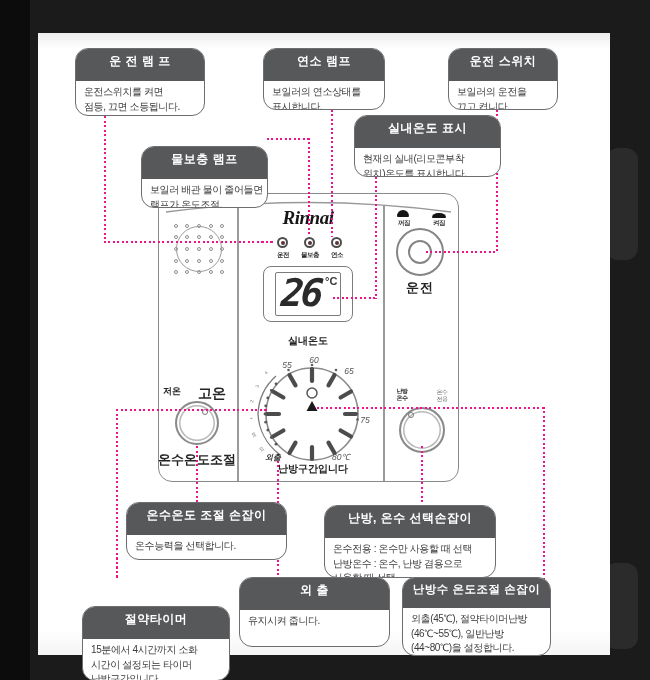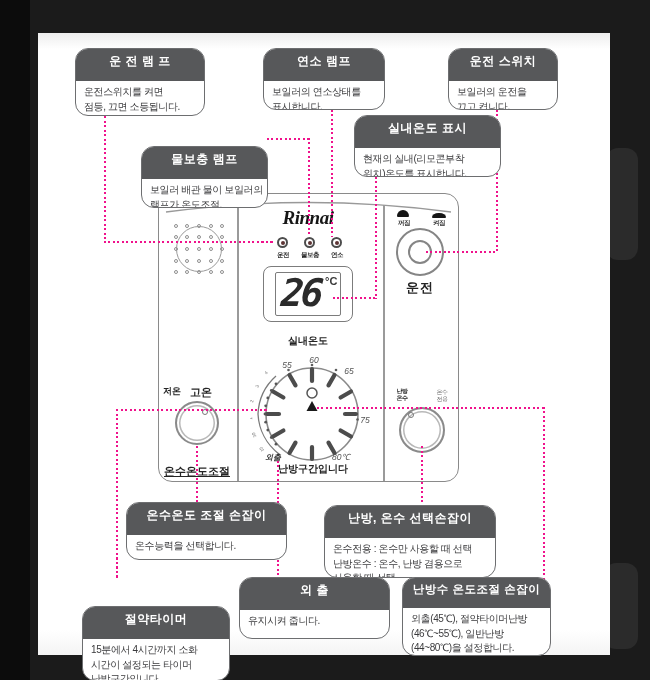--- a/index.html
+++ b/index.html
@@ -158,24 +158,24 @@
 
   <div class="pw-icon-a"></div>
   <div class="pw-icon-b"></div>
   <div class="tiny-lb" style="left:395px; top:219px; width:18px; text-align:center;">꺼짐</div>
   <div class="tiny-lb" style="left:430px; top:219px; width:18px; text-align:center;">켜짐</div>
   <div class="btn-outer"></div>
   <div class="btn-inner"></div>
   <div class="bold-lb ctrtxt" style="left:397px; top:279px; width:46px; font-size:13px; letter-spacing:1px;">운전</div>
 
   <div class="bold-lb" style="left:163px; top:385px; font-size:9px;">저온</div>
-  <div class="bold-lb" style="left:190px; top:385px; font-size:11px;">고온</div>
+  <div class="bold-lb" style="left:198px; top:385px; font-size:14px;">고온</div>
   <div class="knob" style="left:175px; top:401px; width:44px; height:44px;"></div>
   <div class="knob-dot" style="left:202px; top:409px;"></div>
-  <div class="bold-lb ctrtxt" style="left:142px; top:464px; width:110px; font-size:11px;text-decoration:underline;">온수온도조절</div>
+  <div class="bold-lb ctrtxt" style="left:142px; top:451px; width:110px; font-size:13px;">온수온도조절</div>
 
   <div class="sel-lb" style="left:392px; top:388px; width:20px; font-weight:bold; color:#161616;">
     <div>난방</div>
     <div>온수</div>
   </div>
   <div class="sel-lb" style="left:432px; top:389px; width:20px; color:#6e6e6e;">
     <div>온수</div>
     <div>전용</div>
   </div>
   <div class="knob" style="left:399px; top:407px; width:46px; height:46px;"></div>
@@ -253,21 +253,21 @@
   <div class="callout" style="left:448px; top:48px; width:110px; height:62px;">
     <div class="hd">운전 스위치</div>
     <div class="bd">
       <div class="ln">보일러의 운전을</div>
       <div class="ln">끄고 켭니다.</div>
     </div>
   </div>
   <div class="callout" style="left:141px; top:110px; width:127px; height:62px;margin-top:36px;">
     <div class="hd">물보충 램프</div>
     <div class="bd">
-      <div class="ln">보일러 배관 물이 보일러의</div>
+      <div class="ln">보일러 배관 물이 줄어들면</div>
       <div class="ln">램프가 온도조절.</div>
     </div>
   </div>
   <div class="callout" style="left:126px; top:502px; width:161px; height:58px;">
     <div class="hd">온수온도 조절 손잡이</div>
     <div class="bd">
       <div class="ln">온수능력을 선택합니다.</div>
     </div>
   </div>
   <div class="callout" style="left:354px; top:115px; width:147px; height:62px;">
@@ -286,21 +286,21 @@
     </div>
   </div>
   <div class="callout" style="left:82px; top:606px; width:148px; height:75px;">
     <div class="hd">절약타이머</div>
     <div class="bd">
       <div class="ln">15분에서 4시간까지 소화</div>
       <div class="ln">시간이 설정되는 타이머</div>
       <div class="ln">난방구간입니다.</div>
     </div>
   </div>
-  <div class="callout" style="left:239px; top:577px; width:151px; height:62px;">
+  <div class="callout" style="left:239px; top:577px; width:151px; height:70px;">
     <div class="hd">외 출</div>
     <div class="bd">
       <div class="ln">유지시켜 줍니다.</div>
     </div>
   </div>
   <div class="callout" style="left:402px; top:577px; width:149px; height:79px;">
     <div class="hd" style="font-size:11.5px;">난방수 온도조절 손잡이</div>
     <div class="bd">
       <div class="ln">외출(45℃), 절약타이머난방</div>
       <div class="ln">(46℃~55℃), 일반난방</div>

